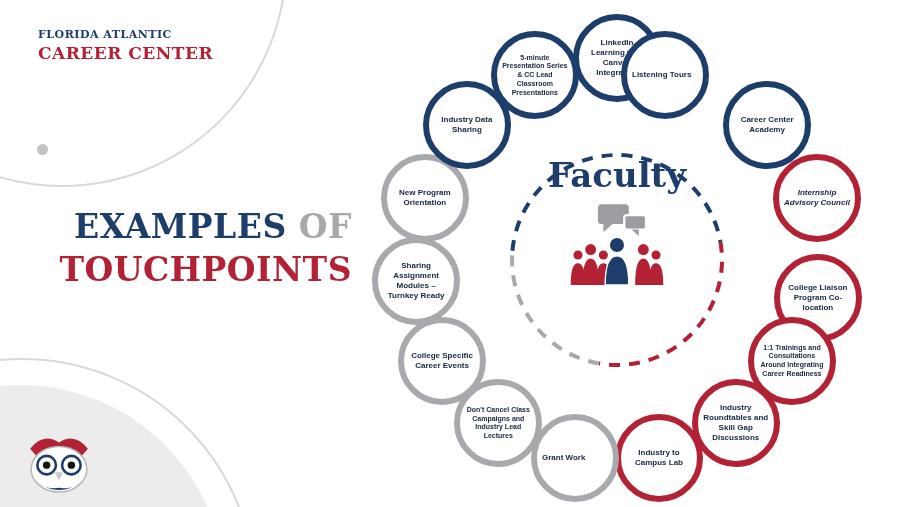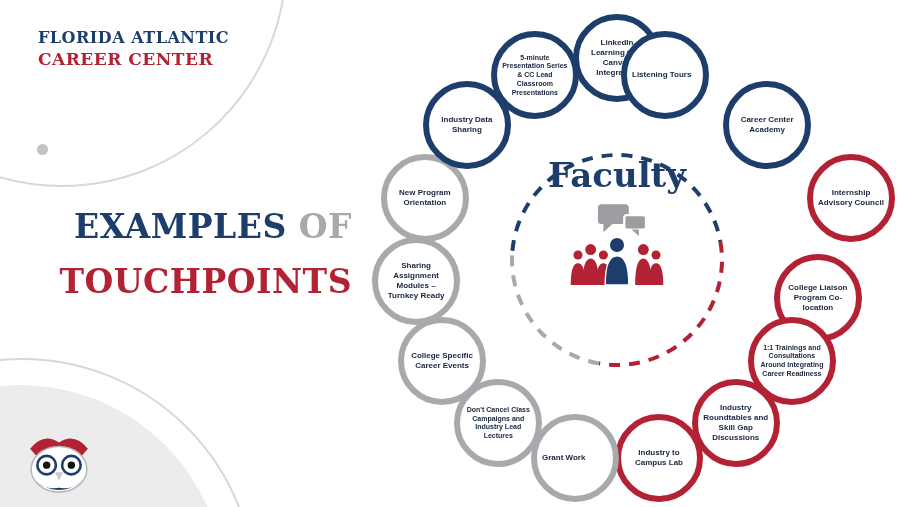--- a/index.html
+++ b/index.html
@@ -9,29 +9,29 @@
   
   .arc-top{position:absolute;left:-163px;top:-263px;width:446px;height:446px;border-radius:50%;
            border:2px solid var(--linegray);}
   .dot-top{position:absolute;left:37px;top:144px;width:11px;height:11px;border-radius:50%;background:var(--dotgray);}
   .blob-bottom{position:absolute;left:-185px;top:385px;width:410px;height:410px;border-radius:50%;background:var(--blobgray);}
   .blob-outline{position:absolute;left:-212px;top:358px;width:464px;height:464px;border-radius:50%;
                 border:2px solid var(--linegray);}
 
   
   .brand{position:absolute;left:38px;top:28px;font-family:"DejaVu Serif",serif;font-weight:bold;letter-spacing:.5px;}
-  .brand-1{font-size:16px;color:var(--navy);}
+  .brand-1{font-size:11px;color:var(--navy);}
   .brand-2{font-size:17px;color:var(--red);margin-top:2px;}
 
   
   .title{position:absolute;left:22px;top:207px;width:330px;text-align:right;
          font-family:"DejaVu Serif",serif;font-weight:bold;letter-spacing:.5px;}
   .title .l1{font-size:33px;color:var(--navy);}
   .title .accent{color:var(--gray);}
-  .title .l2{font-size:33px;color:var(--red);margin-top:16px;}
+  .title .l2{font-size:33px;color:var(--red);margin-top:4px;}
 
   
   .owl{position:absolute;left:26px;top:428px;width:66px;height:66px;}
 
   
   .diagram{position:absolute;left:0;top:0;width:900px;height:507px;}
   .dash-svg{position:absolute;left:0;top:0;z-index:1;}
   .center-text{position:absolute;left:487px;top:158px;width:260px;text-align:center;z-index:1;}
   .center-text .fac{font-family:"DejaVu Serif",serif;font-weight:bold;font-size:34px;line-height:1.02;color:var(--navy);}
   .center-text .eng{font-family:"DejaVu Serif",serif;font-weight:bold;font-size:40px;line-height:1.02;color:var(--red);}
@@ -115,21 +115,21 @@
     <div>
         <div class="node" style="left: 573px; top: 14px; border-color: rgb(29, 61, 107);">
     <span class="node-label">LinkedIn Learning with Canvas Integration</span>
   </div>
         <div class="node" style="left: 621px; top: 31.4638px; border-color: rgb(29, 61, 107);">
     <span class="node-label">Listening Tours</span>
   </div>
         <div class="node" style="left: 723.115px; top: 80.8356px; border-color: rgb(29, 61, 107);">
     <span class="node-label">Career Center Academy</span>
   </div>
-        <div class="node" style="left: 807px; top: 153.579px; border-color: rgb(178, 34, 52);">
+        <div class="node" style="left: 773px; top: 153.579px; border-color: rgb(178, 34, 52); font-style: italic;">
     <span class="node-label">Internship Advisory Council</span>
   </div>
         <div class="node" style="left: 773.893px; top: 254px; border-color: rgb(178, 34, 52);">
     <span class="node-label">College Liaison Program Co-location</span>
   </div>
         <div class="node" style="left: 747.937px; top: 317px; border-color: rgb(178, 34, 52);">
     <span class="node-label" style="font-size: 7px;">1:1 Trainings and Consultations Around Integrating Career Readiness</span>
   </div>
         <div class="node" style="left: 691.733px; top: 379.421px; border-color: rgb(178, 34, 52);">
     <span class="node-label">Industry Roundtables and Skill Gap Discussions</span>

